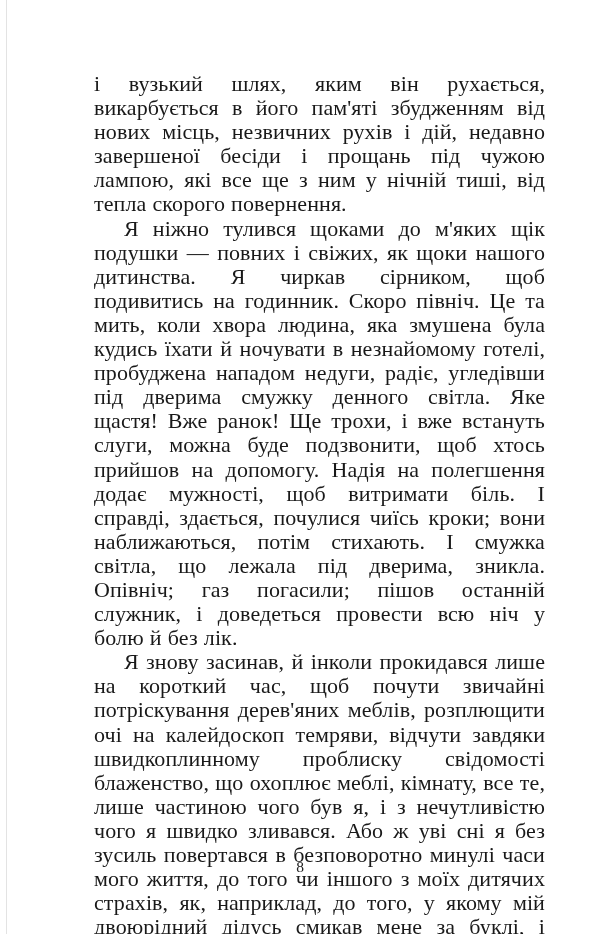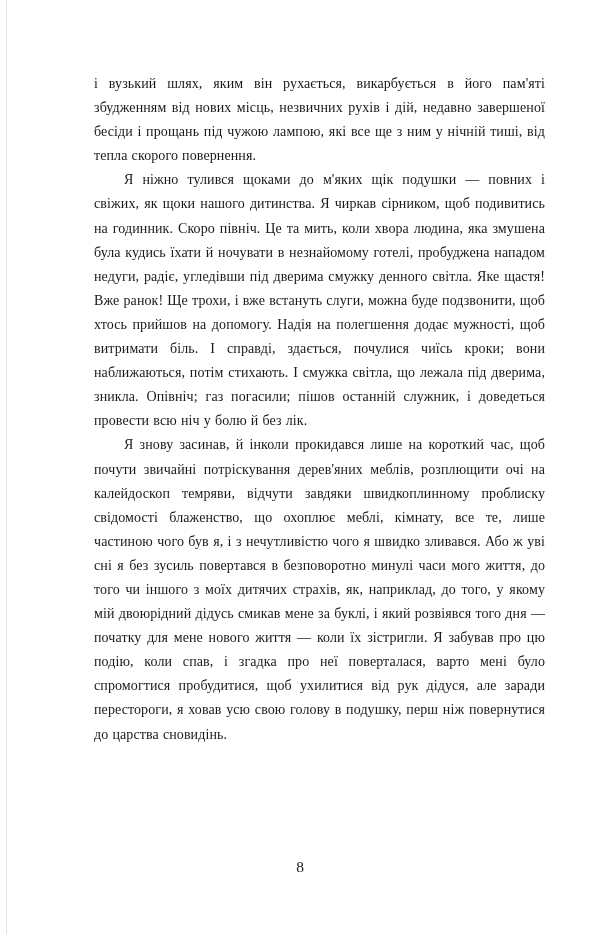--- a/index.html
+++ b/index.html
@@ -31,21 +31,21 @@
     background: #e3e3e3;
   }
   .text-block {
     position: absolute;
     top: 72px;
     left: 94px;
     width: 451px;
   }
   .text-block p {
     margin: 0;
-    font-size: 14px;
+    font-size: 22px;
     line-height: 24.1px;
     text-align: justify;
     text-indent: 30px;
     letter-spacing: 0.1px;
     word-spacing: 0.5px;
     hyphens: auto;
     -webkit-hyphens: auto;
   }
   .text-block p.no-indent {
     text-indent: 0;

